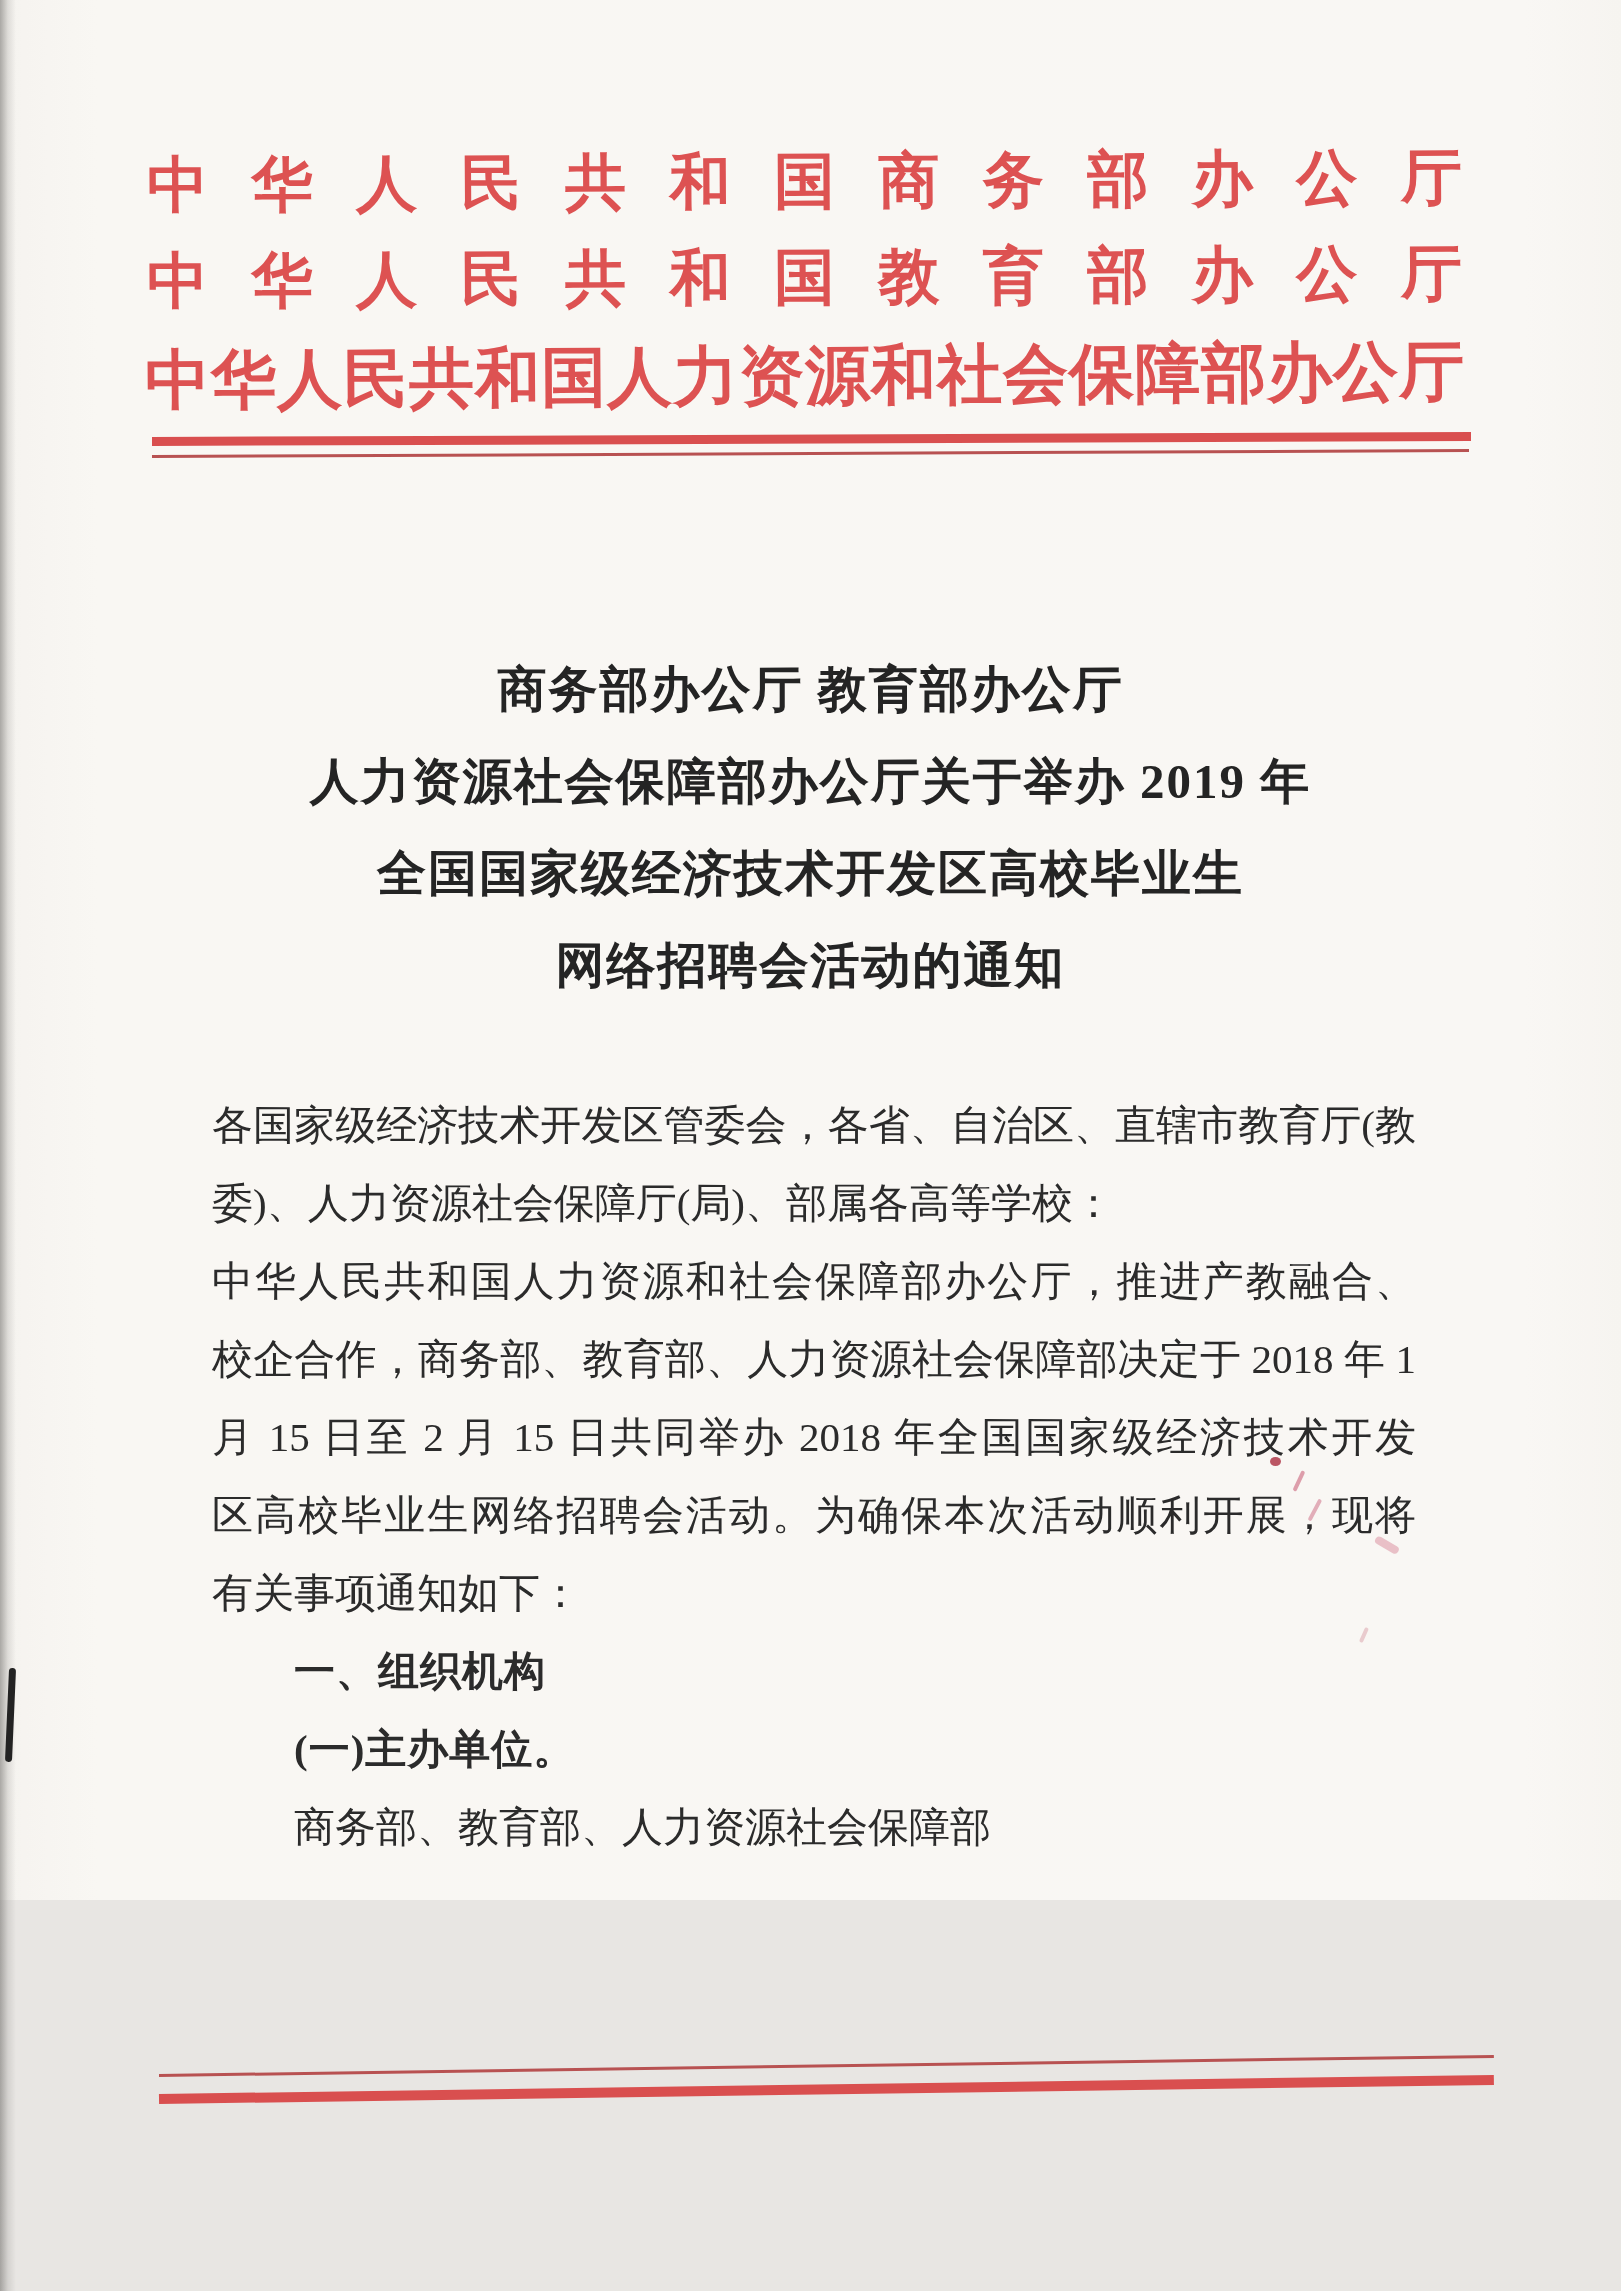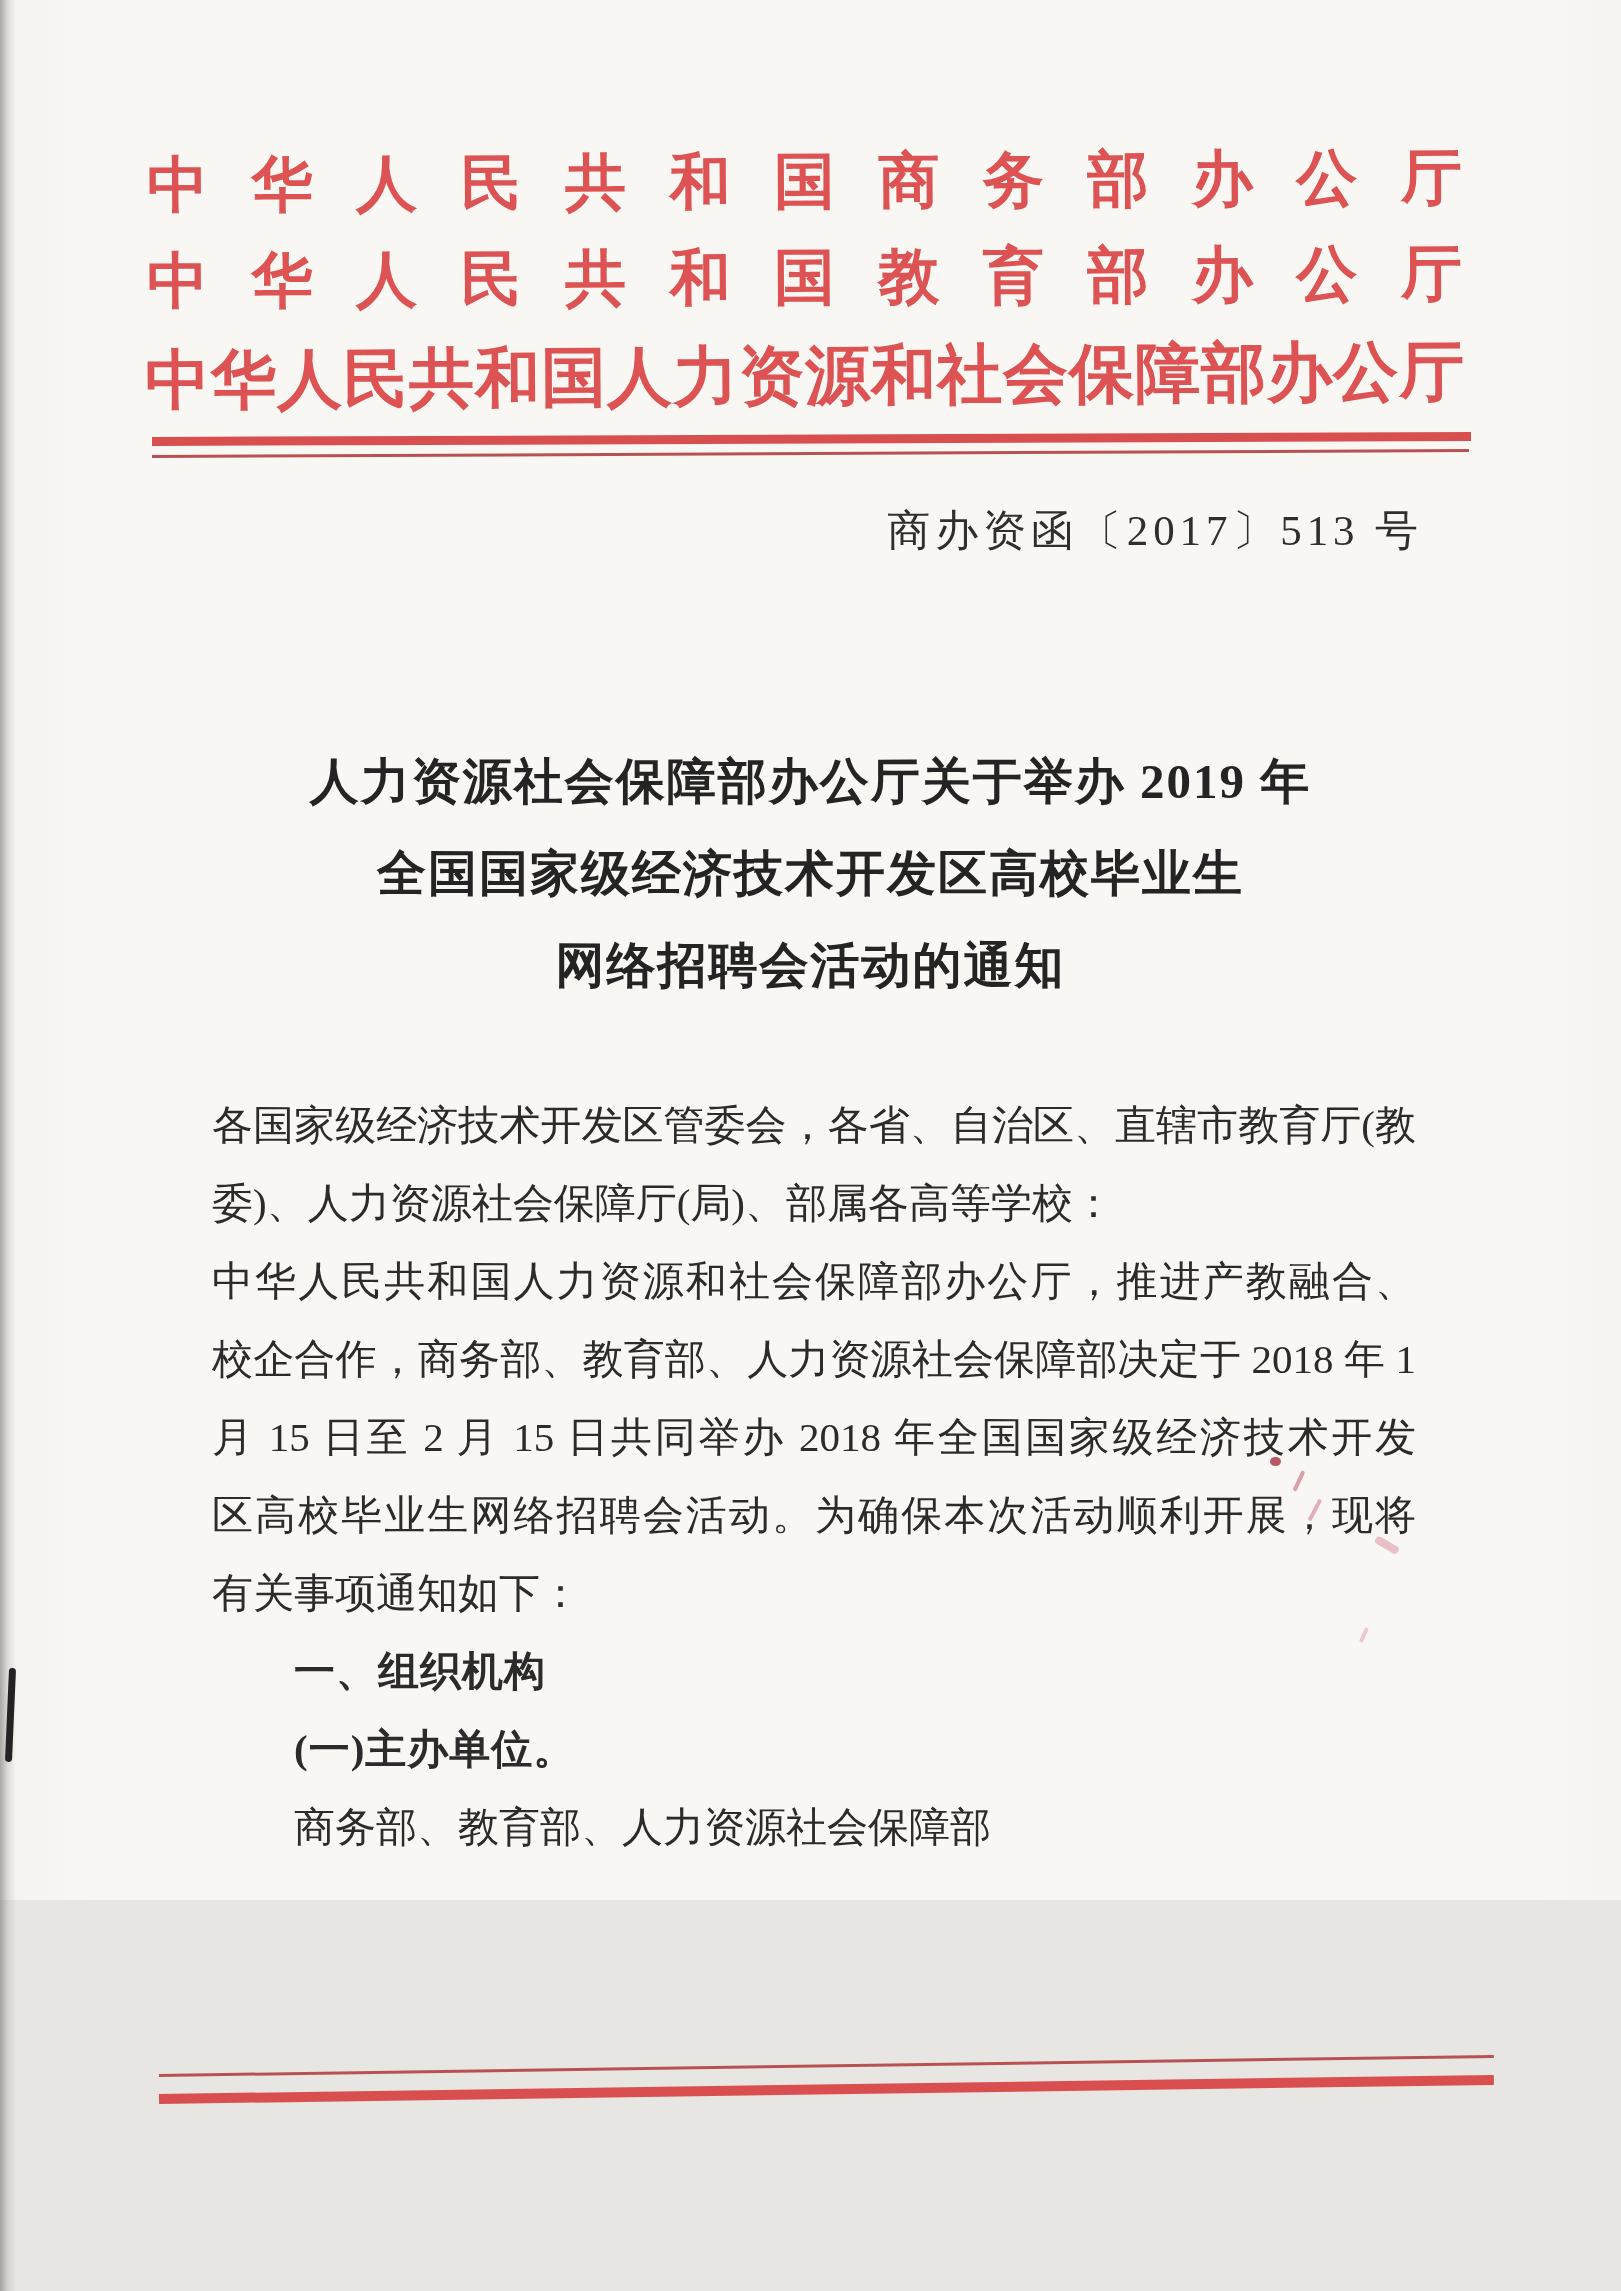--- a/index.html
+++ b/index.html
@@ -67,22 +67,22 @@
 
   <div class="scan-edge-left artifact"></div>
 
   <div class="red-header-line l12" style="top:149px;">中华人民共和国商务部办公厅</div>
   <div class="red-header-line l12" style="top:245px;">中华人民共和国教育部办公厅</div>
   <div class="red-header-line l3" style="top:341px;">中华人民共和国人力资源和社会保障部办公厅</div>
 
   <div class="rule rule-top-thick"></div>
   <div class="rule rule-top-thin"></div>
 
-  <div class="doc-number">商办资函〔2017〕513 号</div>
 
+  <div class="title-line t1">商务部办公厅  教育部办公厅</div>
   <div class="title-line t2">人力资源社会保障部办公厅关于举办 2019 年</div>
   <div class="title-line t3">全国国家级经济技术开发区高校毕业生</div>
   <div class="title-line t4">网络招聘会活动的通知</div>
 
   <div class="body-block">
     <div class="bline">各国家级经济技术开发区管委会，各省、自治区、直辖市教育厅(教</div>
     <div class="bline left">委)、人力资源社会保障厅(局)、部属各高等学校：</div>
     <div class="bline">中华人民共和国人力资源和社会保障部办公厅，推进产教融合、</div>
     <div class="bline">校企合作，商务部、教育部、人力资源社会保障部决定于 2018 年 1</div>
     <div class="bline">月 15 日至 2 月 15 日共同举办 2018 年全国国家级经济技术开发</div>

